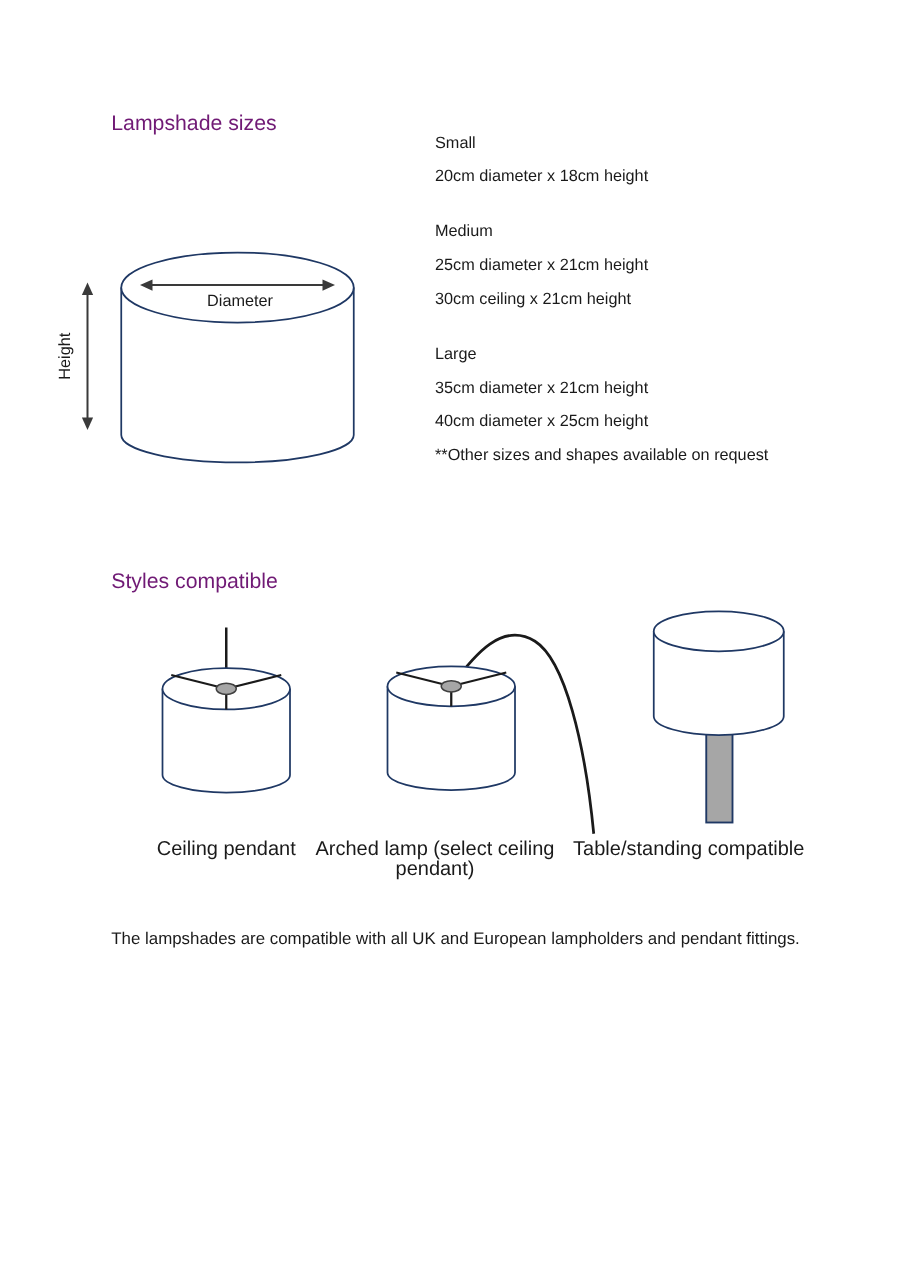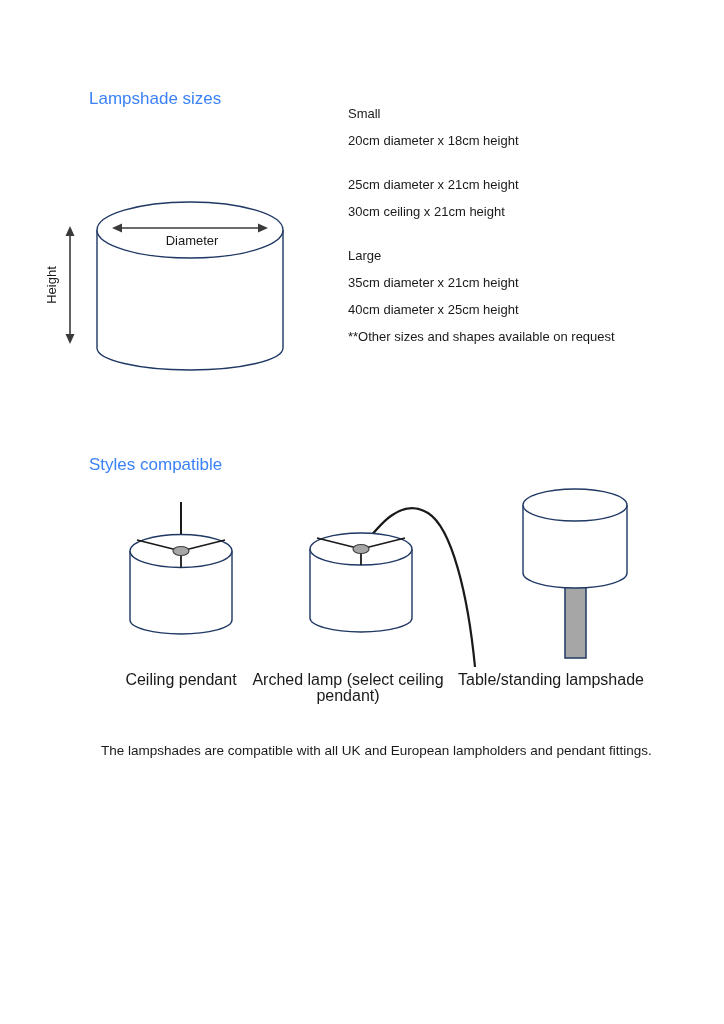--- a/index.html
+++ b/index.html
@@ -9,21 +9,21 @@
     font-family:"Liberation Sans", sans-serif;
     color:#1a1a1a;
     position:relative;
     overflow:hidden;
   }
   .page{position:absolute;inset:0;}
   .heading{
     position:absolute;
     font-size:17px;
     line-height:20px;
-    color:#3b82f6;
+    color:#701a75;
   }
   #title{left:89px;top:89px;}
   #styles-heading{left:89px;top:455px;}
   .sizes{
     position:absolute;left:348px;top:100px;width:320px;
     font-size:13px;
   }
   .sizes p{margin:0;line-height:27px;}
   .size-group + .size-group{margin-top:17px;}
   .sizes .note{margin-top:0;}
@@ -36,21 +36,20 @@
     font-size:16px;
     line-height:16px;
     text-align:center;
   }
   #style-label-0{left:101px;width:160px;}
   #style-label-1{left:228px;width:240px;}
   #style-label-2{left:441px;width:220px;}
   .footer{
     position:absolute;left:89px;top:740px;width:565px;
     font-size:13.5px;
-    margin-left:12px;
   }
   .footer div{line-height:21px;}
   svg text{font-family:"Liberation Sans", sans-serif;fill:#1a1a1a;}
 </style>
 </head>
 <body>
 
 <div class="page">
 
   <div id="title" class="heading">Lampshade sizes</div>
@@ -74,20 +73,21 @@
     </g>
     <text x="16" y="90" font-size="13" text-anchor="middle" transform="rotate(-90 16 90)">Height</text>
   </svg>
 
   <div class="sizes">
     <div class="size-group">
       <p>Small</p>
       <p>20cm diameter x 18cm height</p>
     </div>
     <div class="size-group">
+      <p>Medium</p>
       <p>25cm diameter x 21cm height</p>
       <p>30cm ceiling x 21cm height</p>
     </div>
     <div class="size-group">
       <p>Large</p>
       <p>35cm diameter x 21cm height</p>
       <p>40cm diameter x 25cm height</p>
     </div>
     <p class="note">**Other sizes and shapes available on request</p>
   </div>
@@ -122,19 +122,19 @@
 
     <g>
       <rect x="475" y="95" width="21" height="78" fill="#a6a6a6" stroke="#1f3864" stroke-width="1.5"></rect>
       <path d="M 433 20 L 433 88 A 52 15 0 0 0 537 88 L 537 20" fill="#ffffff" stroke="#1f3864" stroke-width="1.4"></path>
       <ellipse cx="485" cy="20" rx="52" ry="16" fill="#ffffff" stroke="#1f3864" stroke-width="1.4"></ellipse>
     </g>
   </svg>
 
   <div id="style-label-0" class="style-label">Ceiling pendant</div>
   <div id="style-label-1" class="style-label">Arched lamp (select ceiling pendant)</div>
-  <div id="style-label-2" class="style-label">Table/standing lampshade</div>
+  <div id="style-label-2" class="style-label">Table/standing compatible</div>
 
   <div class="footer">
     <div>The lampshades are compatible with all UK and European lampholders and pendant fittings.</div>
   </div>
 
 </div>
 
 </body></html>

